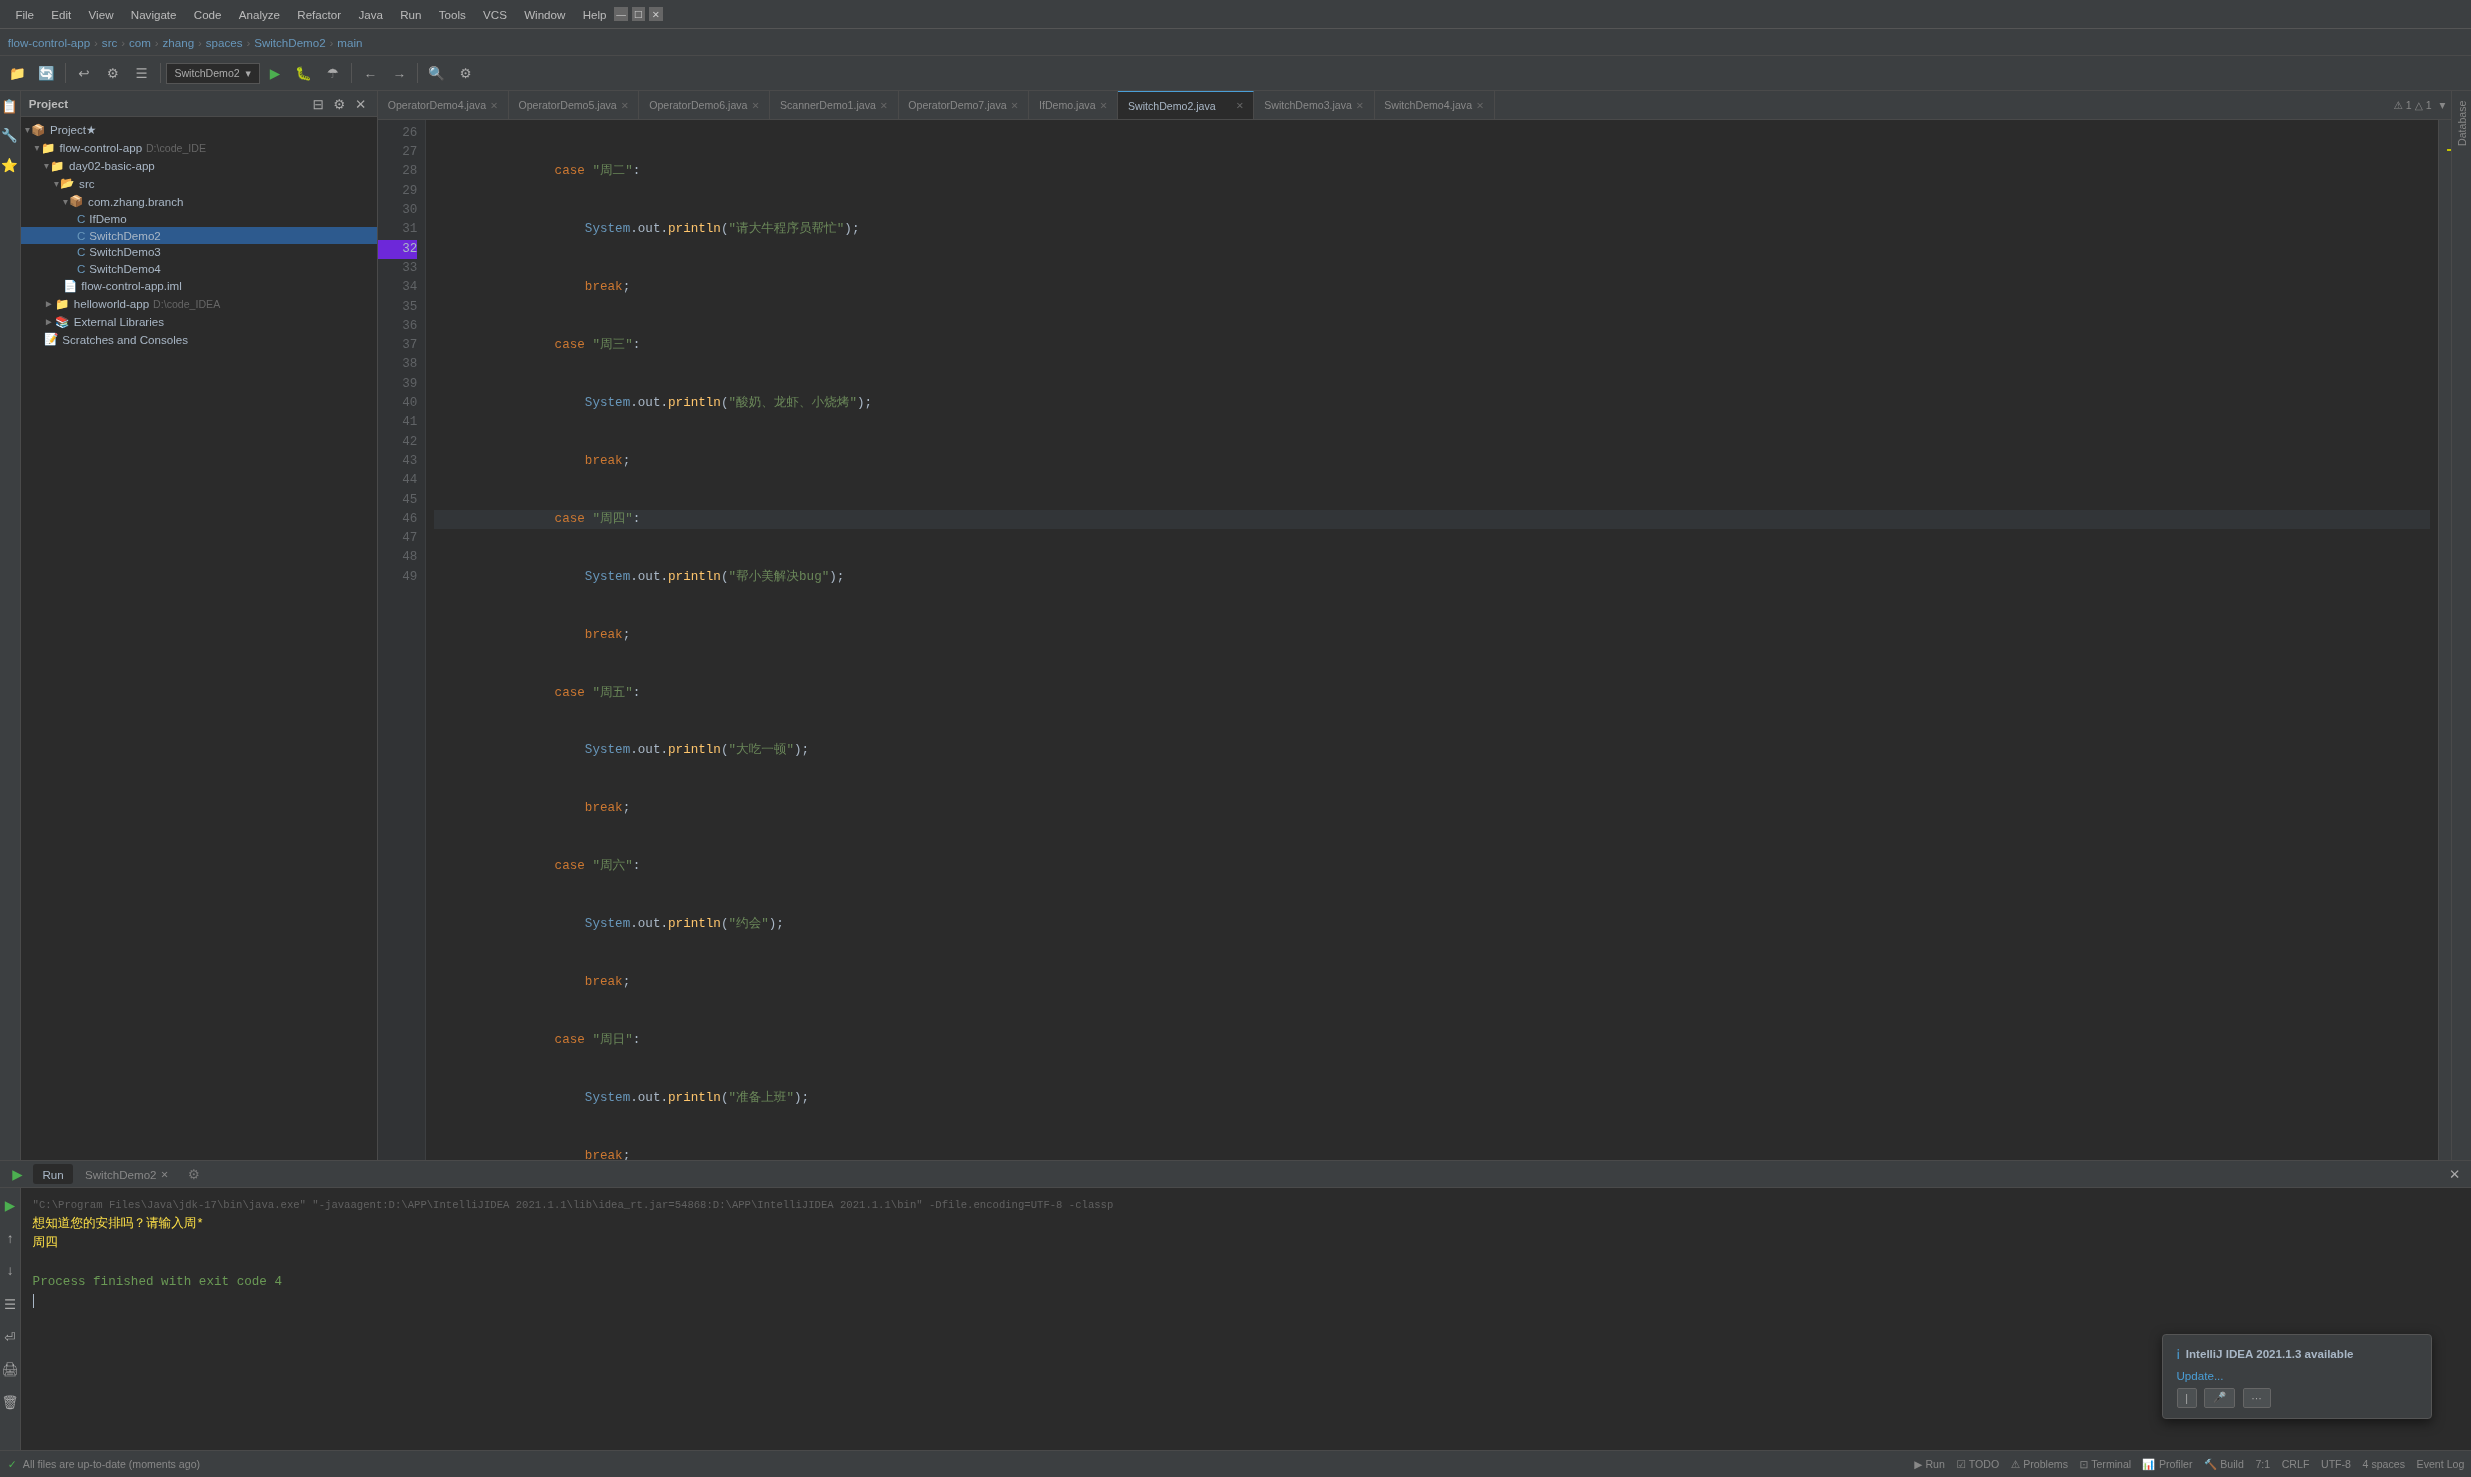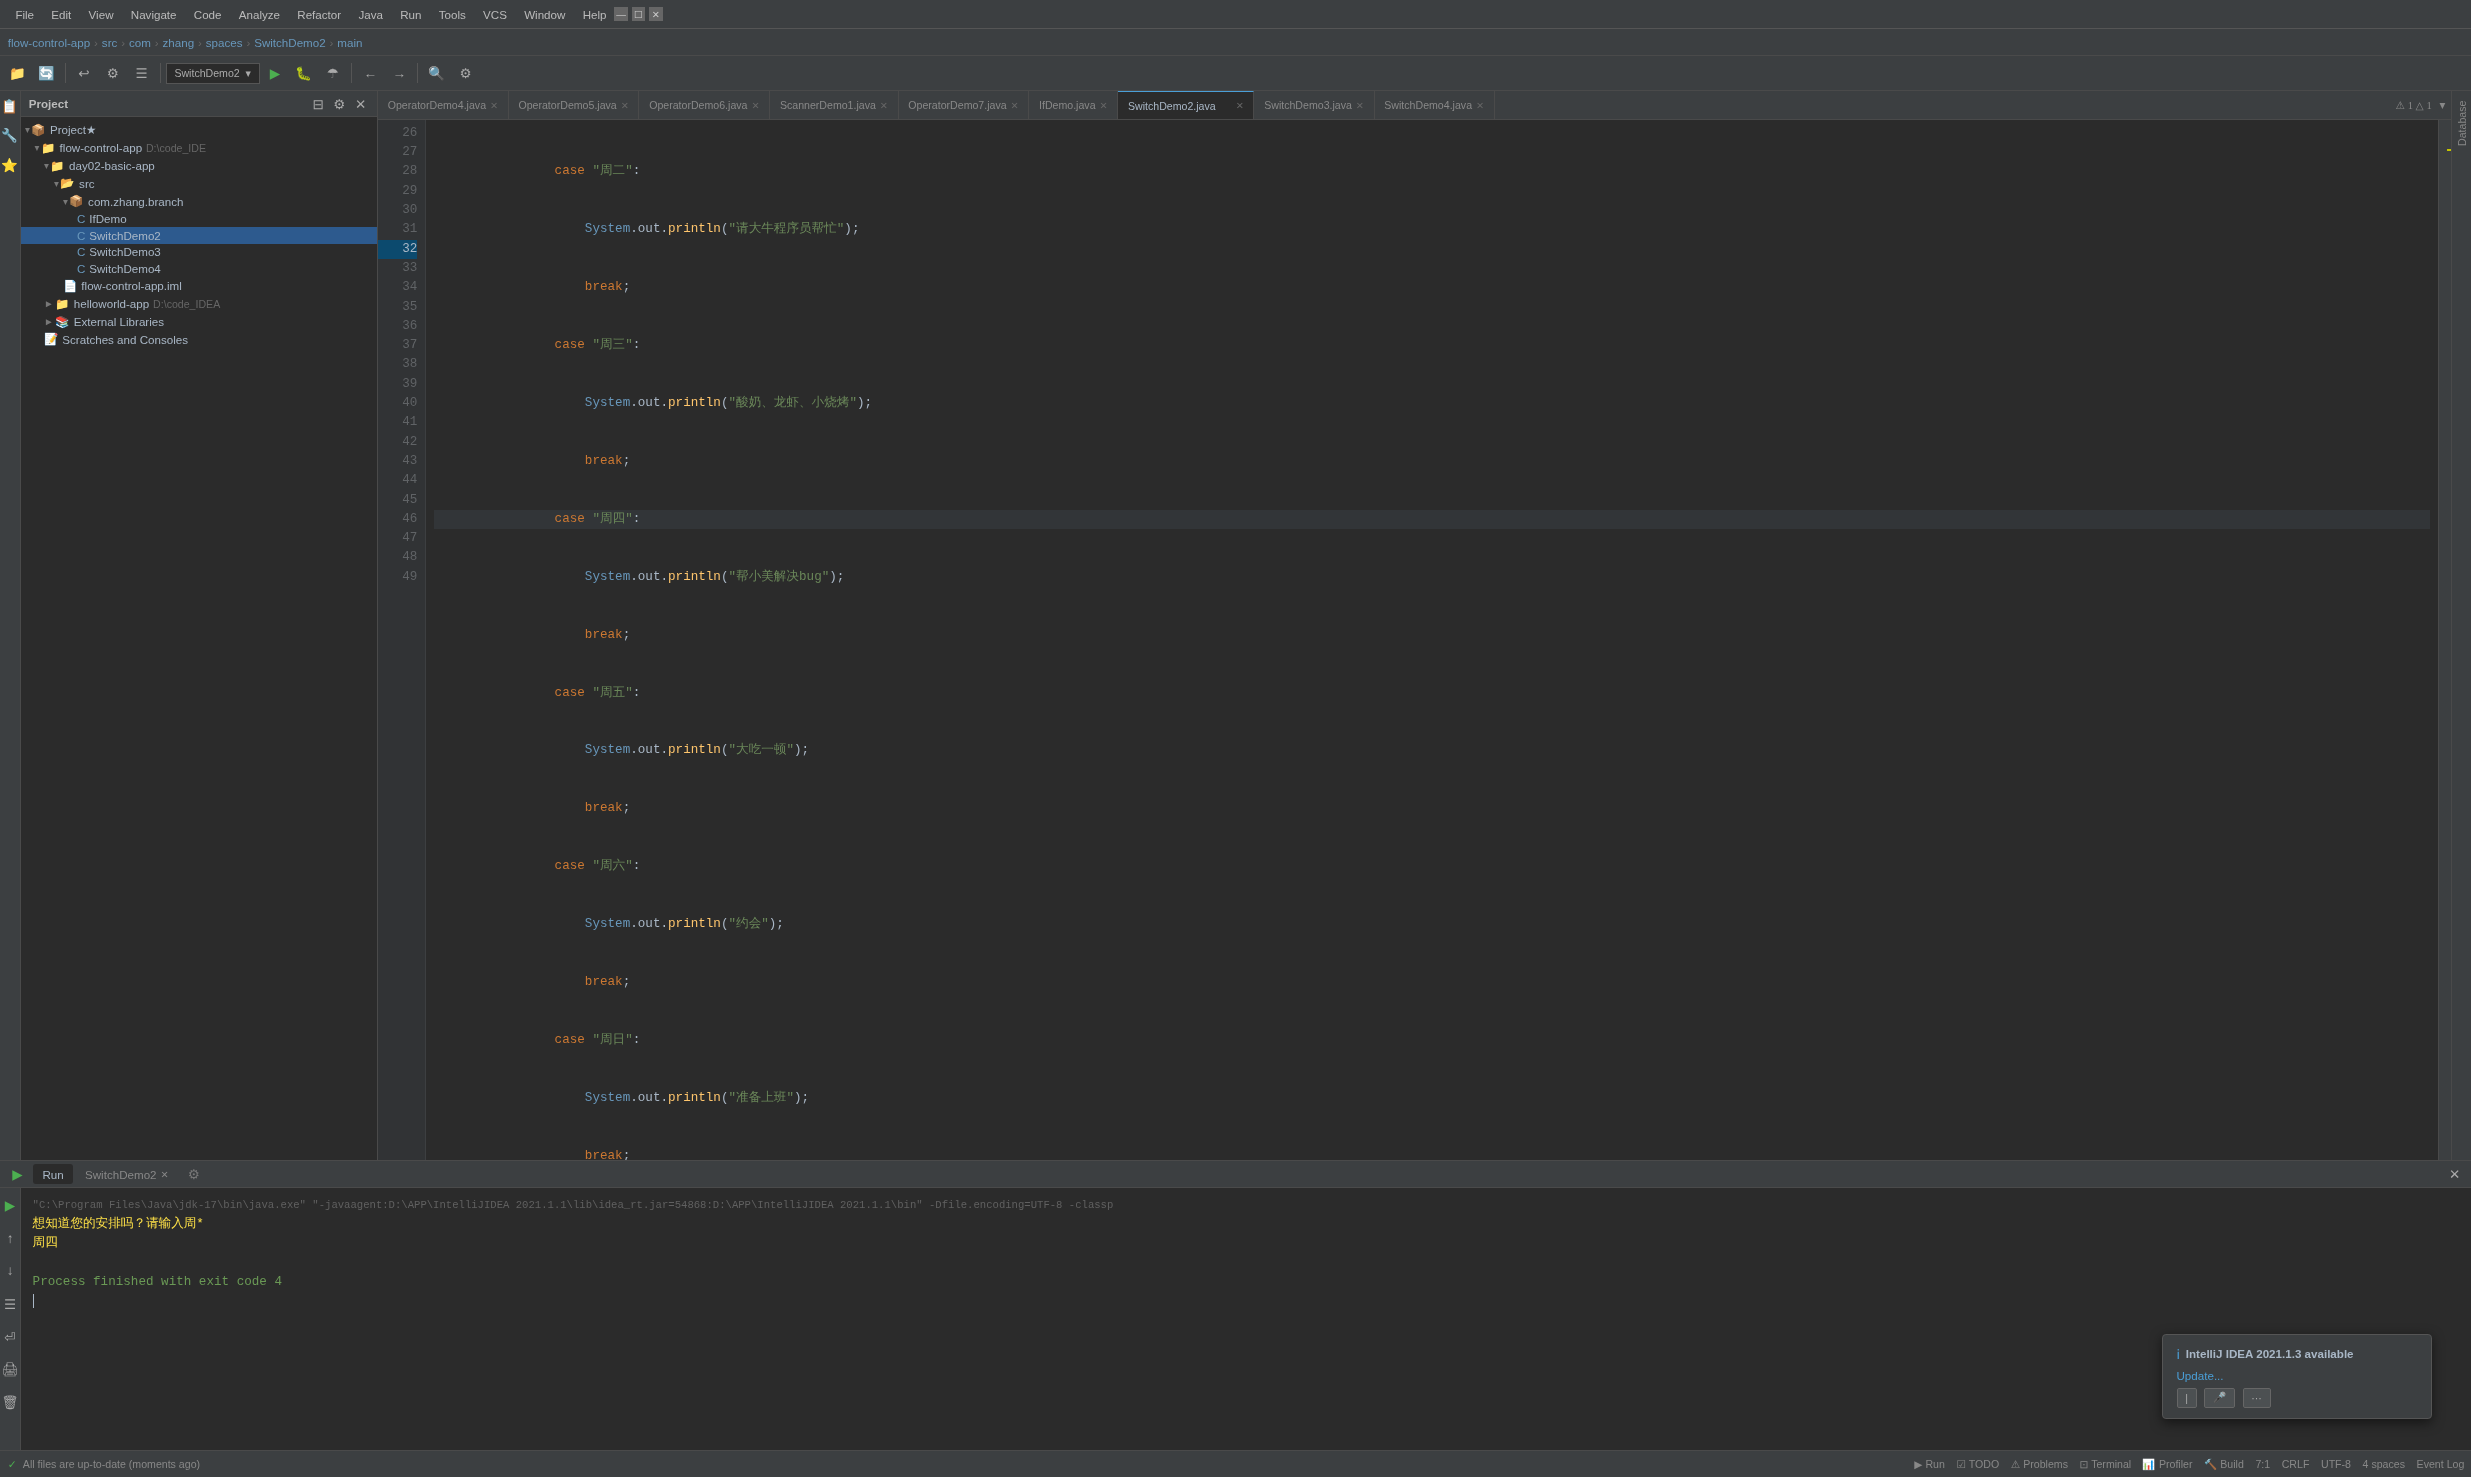--- a/index.html
+++ b/index.html
@@ -578,35 +578,35 @@
         <span class="tab-close">✕</span>
       </div>
       <div class="editor-tab">
         <span>SwitchDemo3.java</span>
         <span class="tab-close">✕</span>
       </div>
       <div class="editor-tab">
         <span>SwitchDemo4.java</span>
         <span class="tab-close">✕</span>
       </div>
-      <div style="margin-left:auto;display:flex;align-items:center;padding:0 5.8px;font-family:Liberation Serif, serif;">
+      <div style="margin-left:auto;display:flex;align-items:center;padding:0 5.8px;">
         <span style="color:#888;font-size:10.6px;">⚠ 1 △ 1</span>
         <span style="color:#888;margin-left:7.7px;">▾</span>
       </div>
     </div>
 
     <div id="code-editor">
       <div id="line-numbers">
         <div>26</div>
         <div>27</div>
         <div>28</div>
         <div>29</div>
         <div>30</div>
         <div>31</div>
-        <div style="background:#0c4a6e;color:#a9b7c6;">32</div>
+        <div style="background:#6d28d9;color:#a9b7c6;">32</div>
         <div>33</div>
         <div>34</div>
         <div>35</div>
         <div>36</div>
         <div>37</div>
         <div>38</div>
         <div>39</div>
         <div>40</div>
         <div>41</div>
         <div>42</div>

